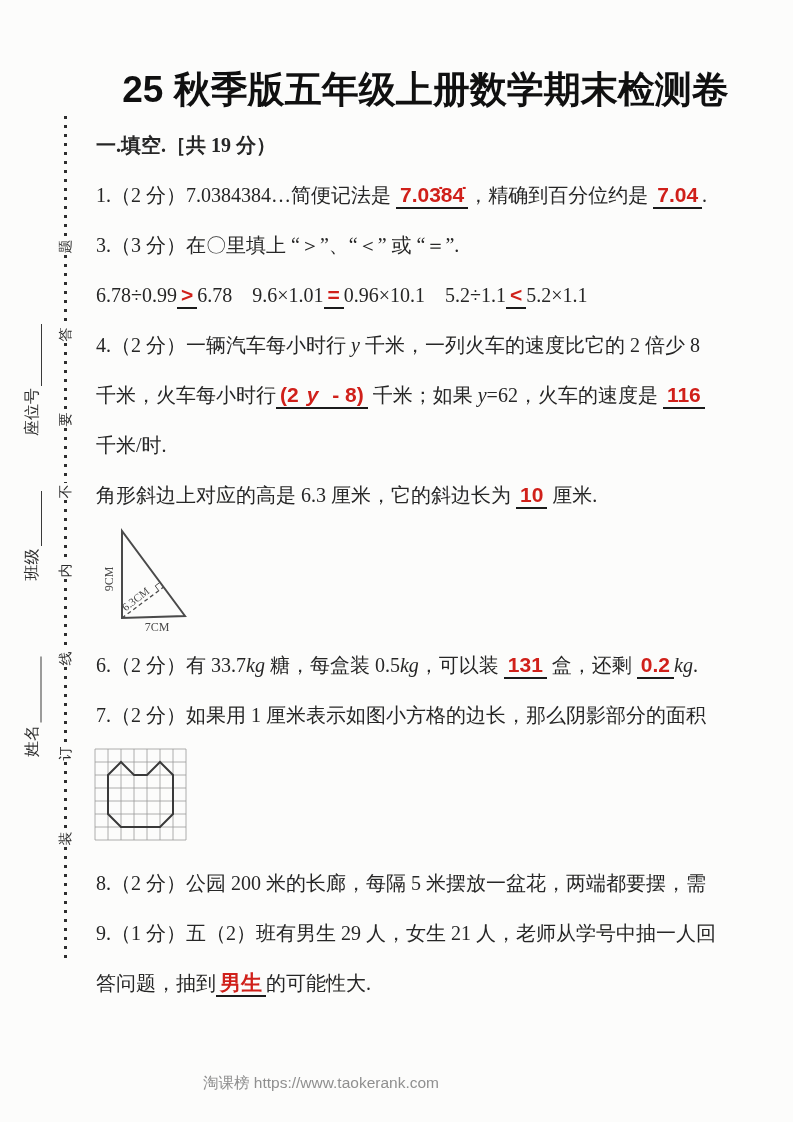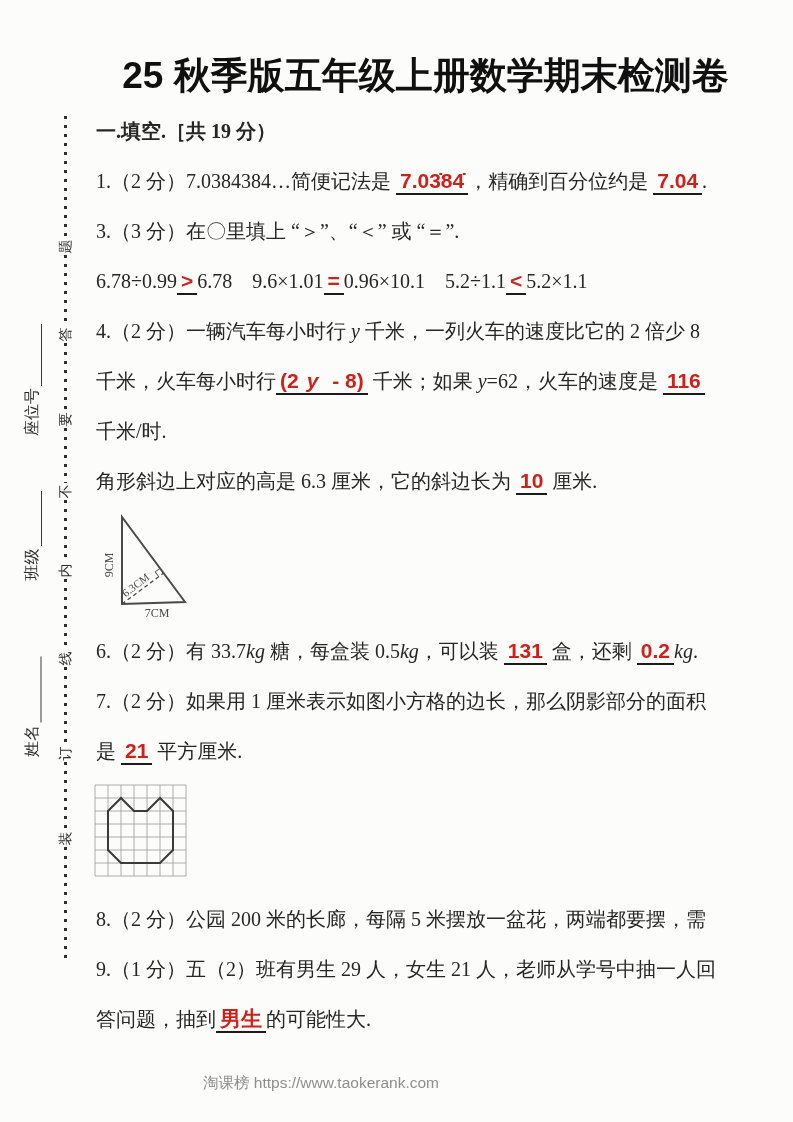--- a/index.html
+++ b/index.html
@@ -5,21 +5,21 @@
   html,body{margin:0;padding:0;}
   body{background:#ffffff;}
   .page{
     position:relative;
     width:793px;height:1122px;
     background:#fcfcfb;
     overflow:hidden;
     font-family:"Liberation Serif","DejaVu Serif",serif;
     color:var(--text,#262626);
   }
-  .content{position:absolute;left:88px;top:2px;width:695px;}
+  .content{position:absolute;left:88px;top:16px;width:695px;}
   .title{
     margin:48px 0 0 -20px;
     font-family:"Liberation Sans","DejaVu Sans",sans-serif;
     font-weight:bold;font-size:37px;line-height:52px;
     text-align:center;color:#101010;white-space:nowrap;
   }
   .heading{font-weight:bold;font-size:21px;margin-top:12px;}
   .ln{margin:8px;height:42px;line-height:42px;font-size:20px;white-space:nowrap;}
   .s-i{font-style:italic;}
   .s-r{
@@ -116,21 +116,20 @@
         <line x1="42" y1="94" x2="83.6" y2="63.1" stroke="#4a4a4a" stroke-width="1.3" stroke-dasharray="4 3"></line>
         <path d="M80,58.3 L75.2,61.9 L78.8,66.7" fill="none" stroke="#4a4a4a" stroke-width="1"></path>
         <text x="30" y="58" font-size="12" text-anchor="middle" transform="rotate(-90 30 55)">9CM</text>
         <text x="77" y="107" font-size="12" text-anchor="middle">7CM</text>
         <text x="58" y="78" font-size="11" text-anchor="middle" transform="rotate(-38 58 78)">6.3CM</text>
       </svg>
     </div>
 
     <p class="ln mt8"><span>6.（2 分）有 33.7</span><span class="s-i">kg</span><span> 糖，每盒装 0.5</span><span class="s-i">kg</span><span>，可以装 </span><span class="s-r s-u">131</span><span> 盒，还剩 </span><span class="s-r s-u">0.2</span><span class="s-i">kg</span><span>.</span></p>
     <p class="ln"><span>7.（2 分）如果用 1 厘米表示如图小方格的边长，那么阴影部分的面积</span></p>
-    <p class="ln"><span>是 </span><span class="s-r s-u">21</span><span> 平方厘米.</span></p>
 
     <div class="fig fig-grid">
       <svg width="97" height="97" viewBox="0 0 97 97">
         <path d="M3,3 V94 M16,3 V94 M29,3 V94 M42,3 V94 M55,3 V94 M68,3 V94 M81,3 V94 M94,3 V94 M3,3 H94 M3,16 H94 M3,29 H94 M3,42 H94 M3,55 H94 M3,68 H94 M3,81 H94 M3,94 H94" stroke="#9a9a9a" stroke-width="0.8" fill="none"></path>
         <polygon points="16,29 29,16 42,29 55,29 68,16 81,29 81,68 68,81 29,81 16,68" fill="none" stroke="#3a3a3a" stroke-width="2"></polygon>
       </svg>
     </div>
 
     <p class="ln mt18"><span>8.（2 分）公园 200 米的长廊，每隔 5 米摆放一盆花，两端都要摆，需</span></p>
     <p class="ln"><span>9.（1 分）五（2）班有男生 29 人，女生 21 人，老师从学号中抽一人回</span></p>

